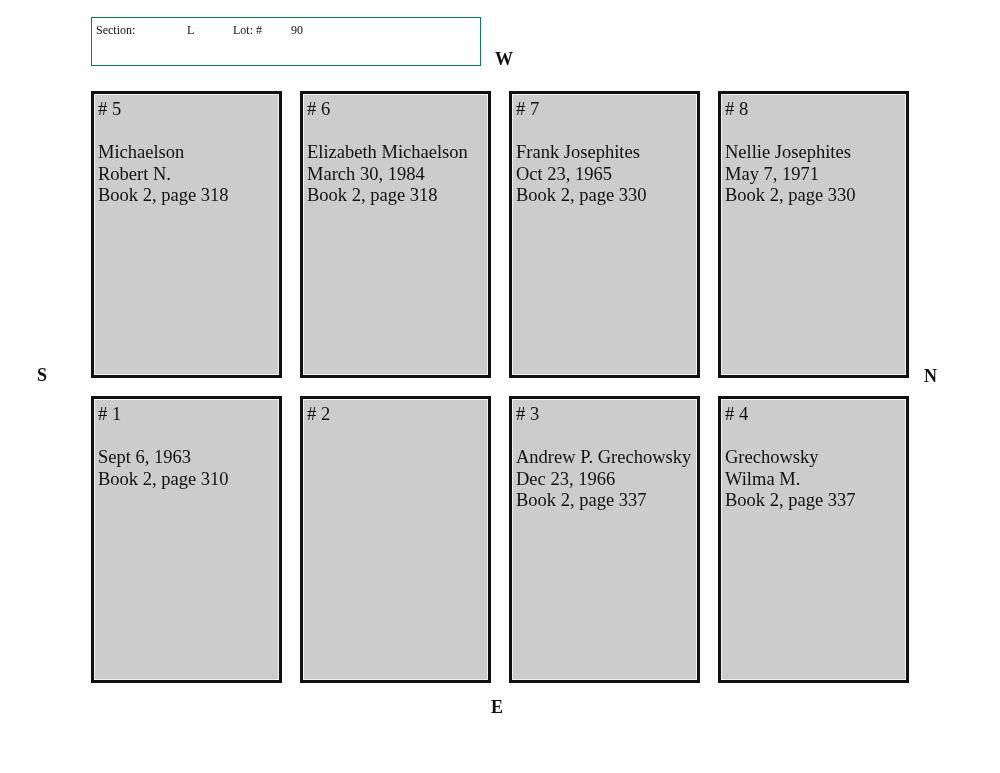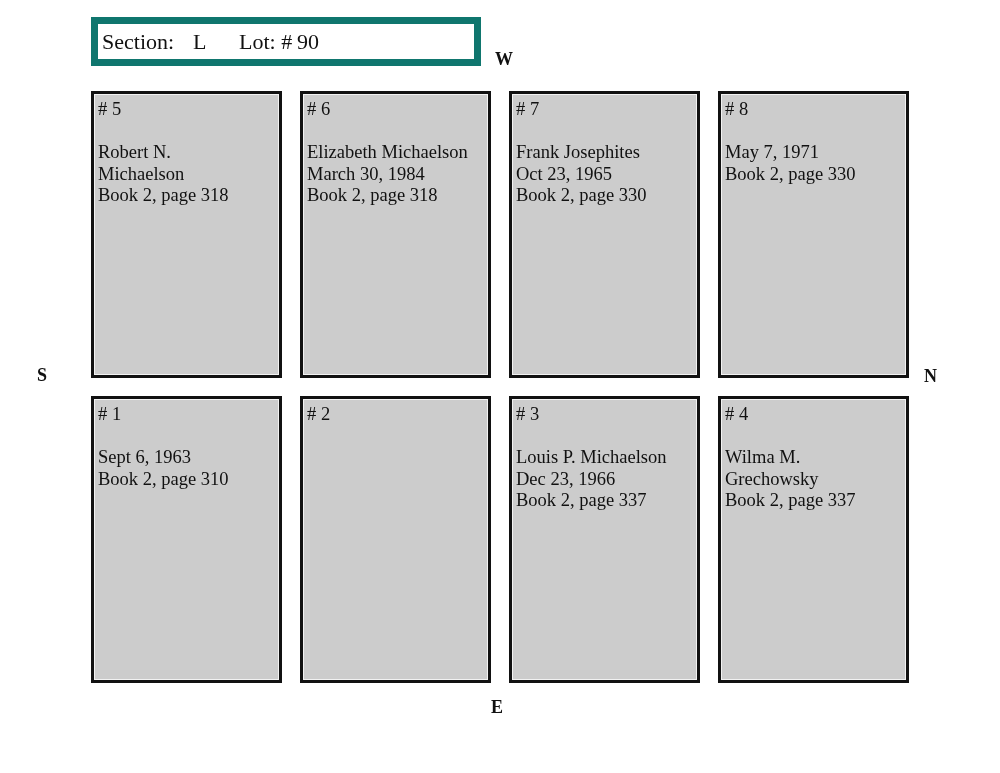--- a/index.html
+++ b/index.html
@@ -1,19 +1,19 @@
 <!DOCTYPE html>
 <html><head>
   <meta charset="utf-8">
   <style>
     html, body { margin: 0; padding: 0; background: #ffffff; }
     body { width: 1000px; height: 773px; position: relative; overflow: hidden;
            font-family: "Liberation Serif", "DejaVu Serif", serif; color: #111; }
     .header-box { position: absolute; left: 91px; top: 17px; width: 390px; height: 49px;
-                  border: 7px solid #0f766e; box-sizing: border-box; font-size: 22px; }
+                  border: 1px solid #0f766e; box-sizing: border-box; font-size: 12px; }
     .header-box span { position: absolute; top: 5px; }
     .compass { position: absolute; font-weight: bold; font-size: 18px; }
     .plot { position: absolute; width: 191px; height: 287px; box-sizing: border-box;
             border: 3px solid #111; background: #cccccc;
             box-shadow: inset 0 0 0 1px #f2f2f2; font-size: 18.5px; line-height: 21.5px; }
     .plot .num { position: absolute; left: 4px; top: 5px; }
     .plot .lines { position: absolute; left: 4px; top: 48px; right: 2px; }
     .plot .lines div { white-space: nowrap; }
   </style>
 </head>
@@ -27,22 +27,22 @@
 </div>
 
 <div class="compass" style="left:495px; top:49px;">W</div>
 <div class="compass" style="left:37px; top:365px;">S</div>
 <div class="compass" style="left:924px; top:366px;">N</div>
 <div class="compass" style="left:491px; top:697px;">E</div>
 
 <div class="plot" style="left:91px; top:91px;">
   <div class="num"># 5</div>
   <div class="lines">
+    <div>Michaelson</div>
     <div>Robert N.</div>
-    <div>Michaelson</div>
     <div>Book 2, page 318</div>
   </div>
 </div>
 <div class="plot" style="left:300px; top:91px;">
   <div class="num"># 6</div>
   <div class="lines">
     <div>Elizabeth Michaelson</div>
     <div>March 30, 1984</div>
     <div>Book 2, page 318</div>
     <div></div>
@@ -53,20 +53,21 @@
   <div class="lines">
     <div>Frank Josephites</div>
     <div>Oct 23, 1965</div>
     <div>Book 2, page 330</div>
     <div></div>
   </div>
 </div>
 <div class="plot" style="left:718px; top:91px;">
   <div class="num"># 8</div>
   <div class="lines">
+    <div>Nellie Josephites</div>
     <div>May 7, 1971</div>
     <div>Book 2, page 330</div>
     <div></div>
   </div>
 </div>
 
 <div class="plot" style="left:91px; top:396px;">
   <div class="num"># 1</div>
   <div class="lines">
     <div>Sept 6, 1963</div>
@@ -79,26 +80,26 @@
   <div class="lines">
     <div></div>
     <div></div>
     <div></div>
     <div></div>
   </div>
 </div>
 <div class="plot" style="left:509px; top:396px;">
   <div class="num"># 3</div>
   <div class="lines">
-    <div>Louis P. Michaelson</div>
+    <div>Andrew P. Grechowsky</div>
     <div>Dec 23, 1966</div>
     <div>Book 2, page 337</div>
     <div></div>
   </div>
 </div>
 <div class="plot" style="left:718px; top:396px;">
   <div class="num"># 4</div>
   <div class="lines">
+    <div>Grechowsky</div>
     <div>Wilma M.</div>
-    <div>Grechowsky</div>
     <div>Book 2, page 337</div>
   </div>
 </div>
 
 </body></html>

